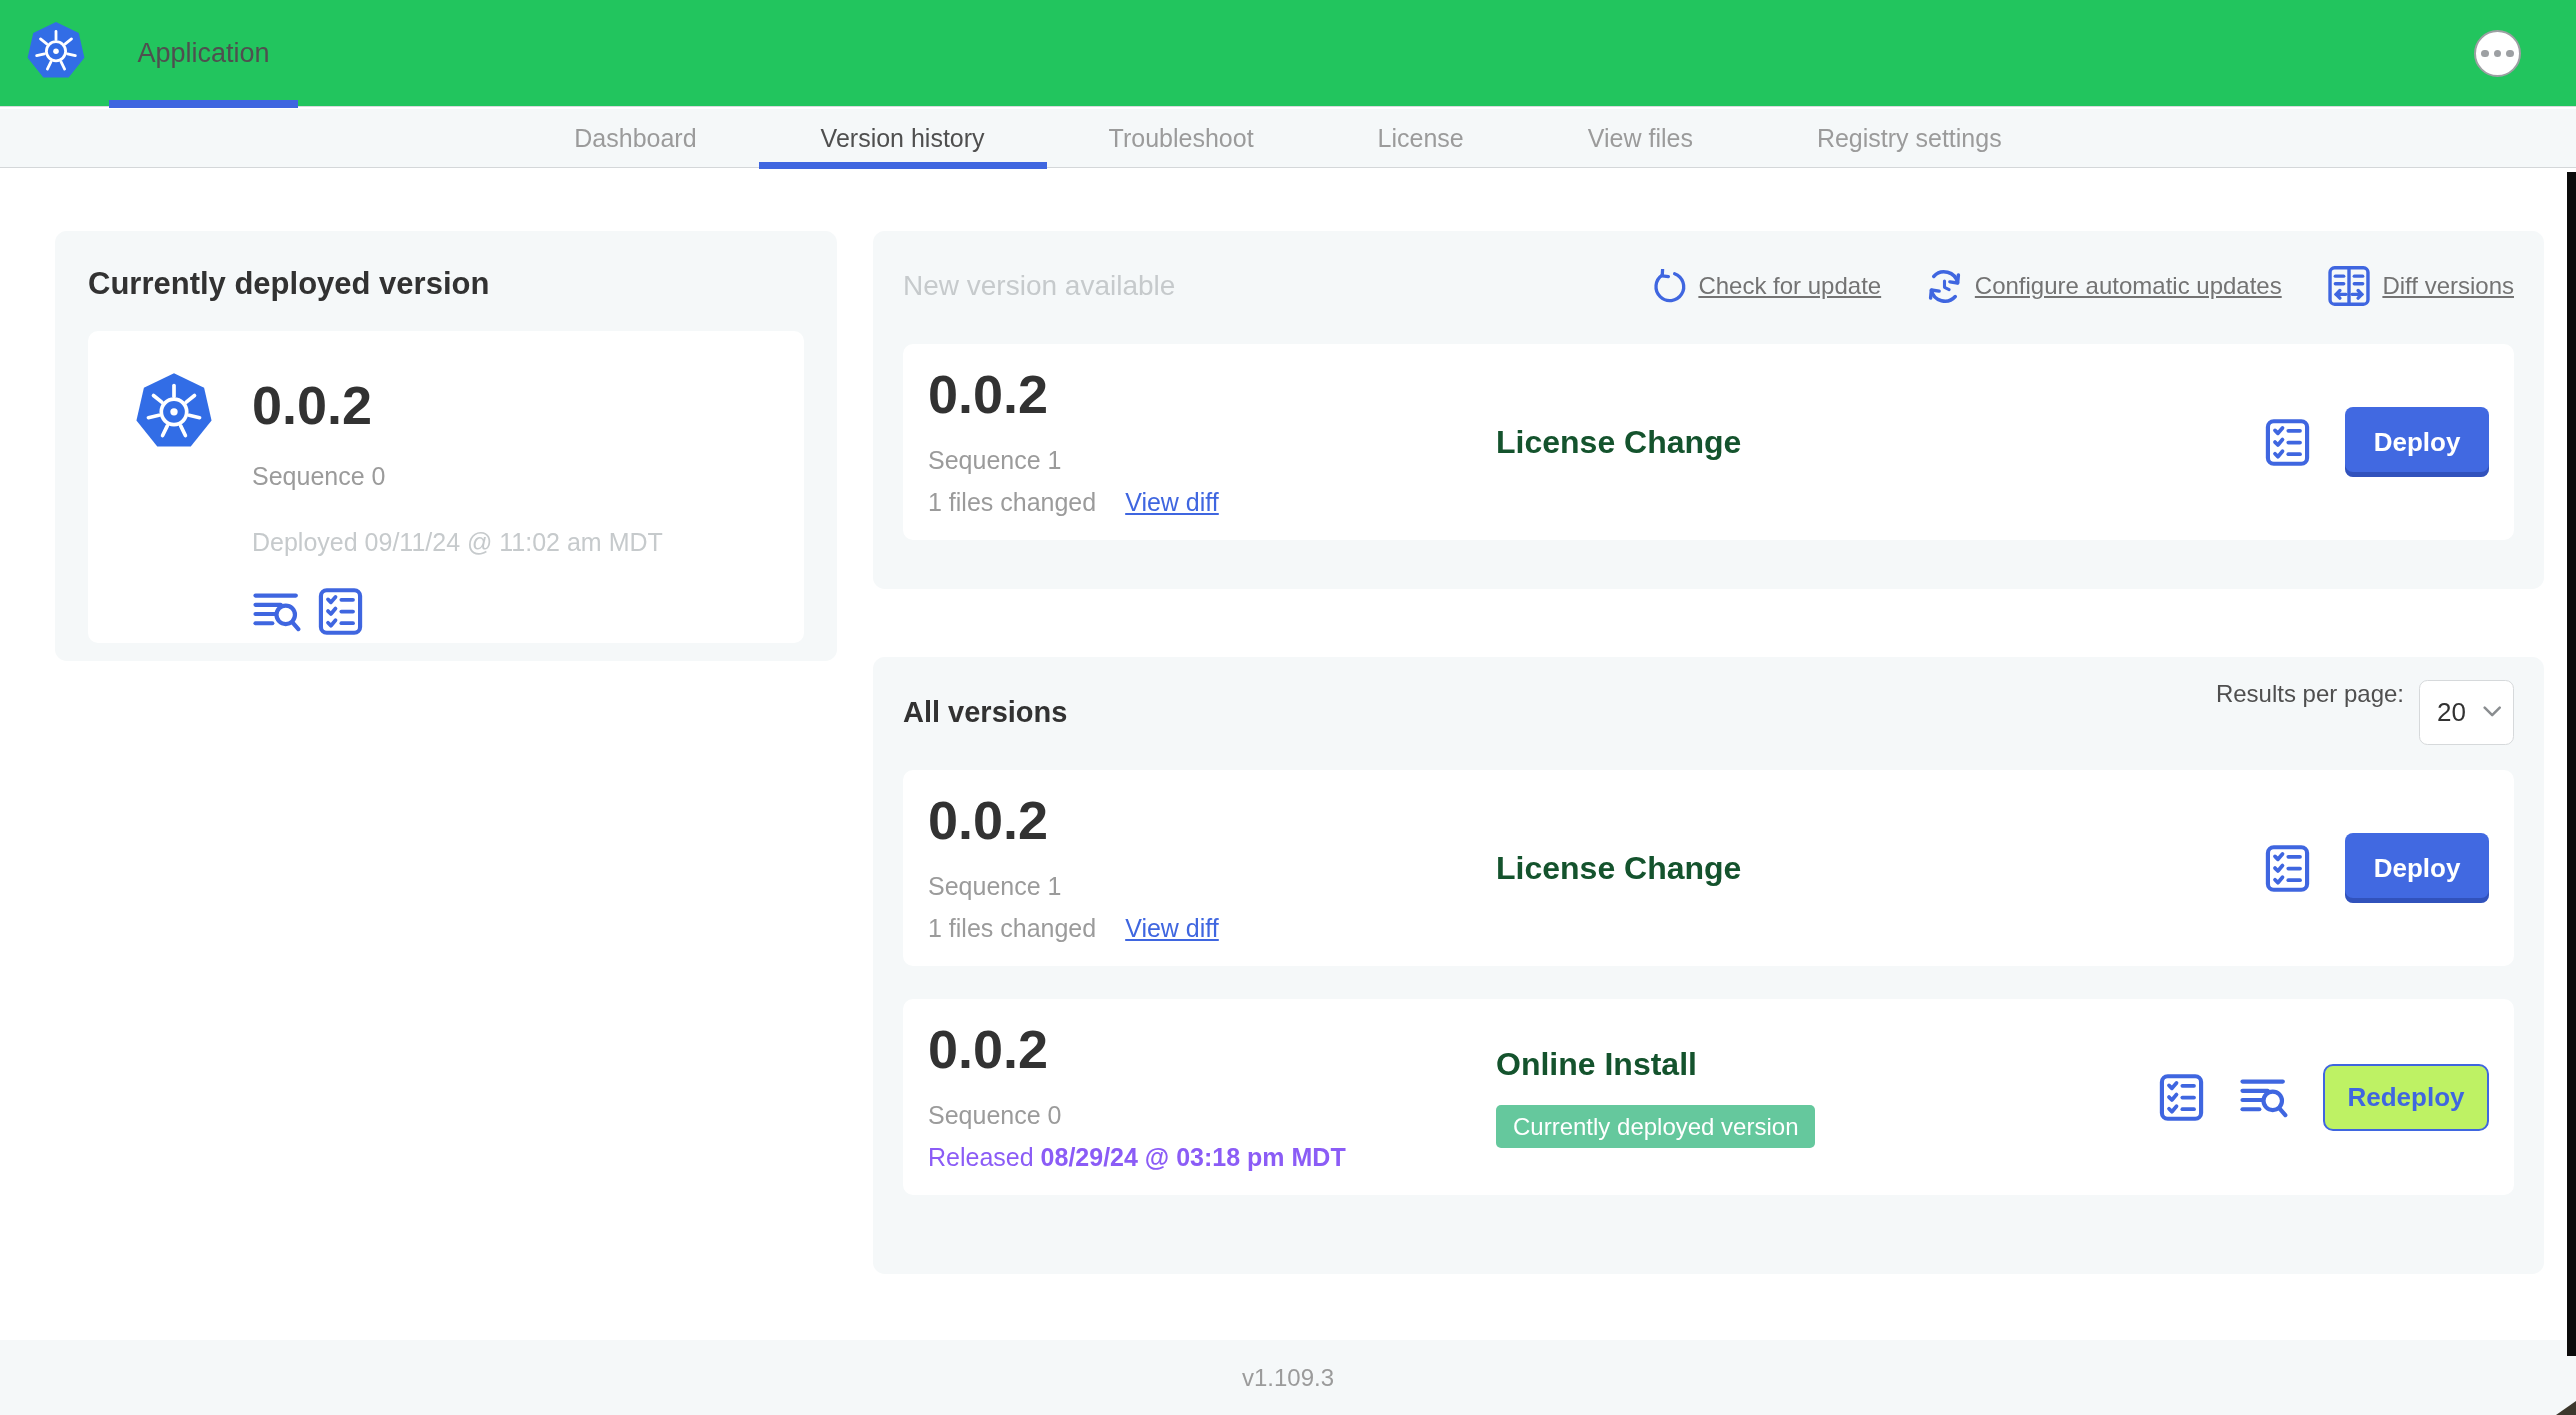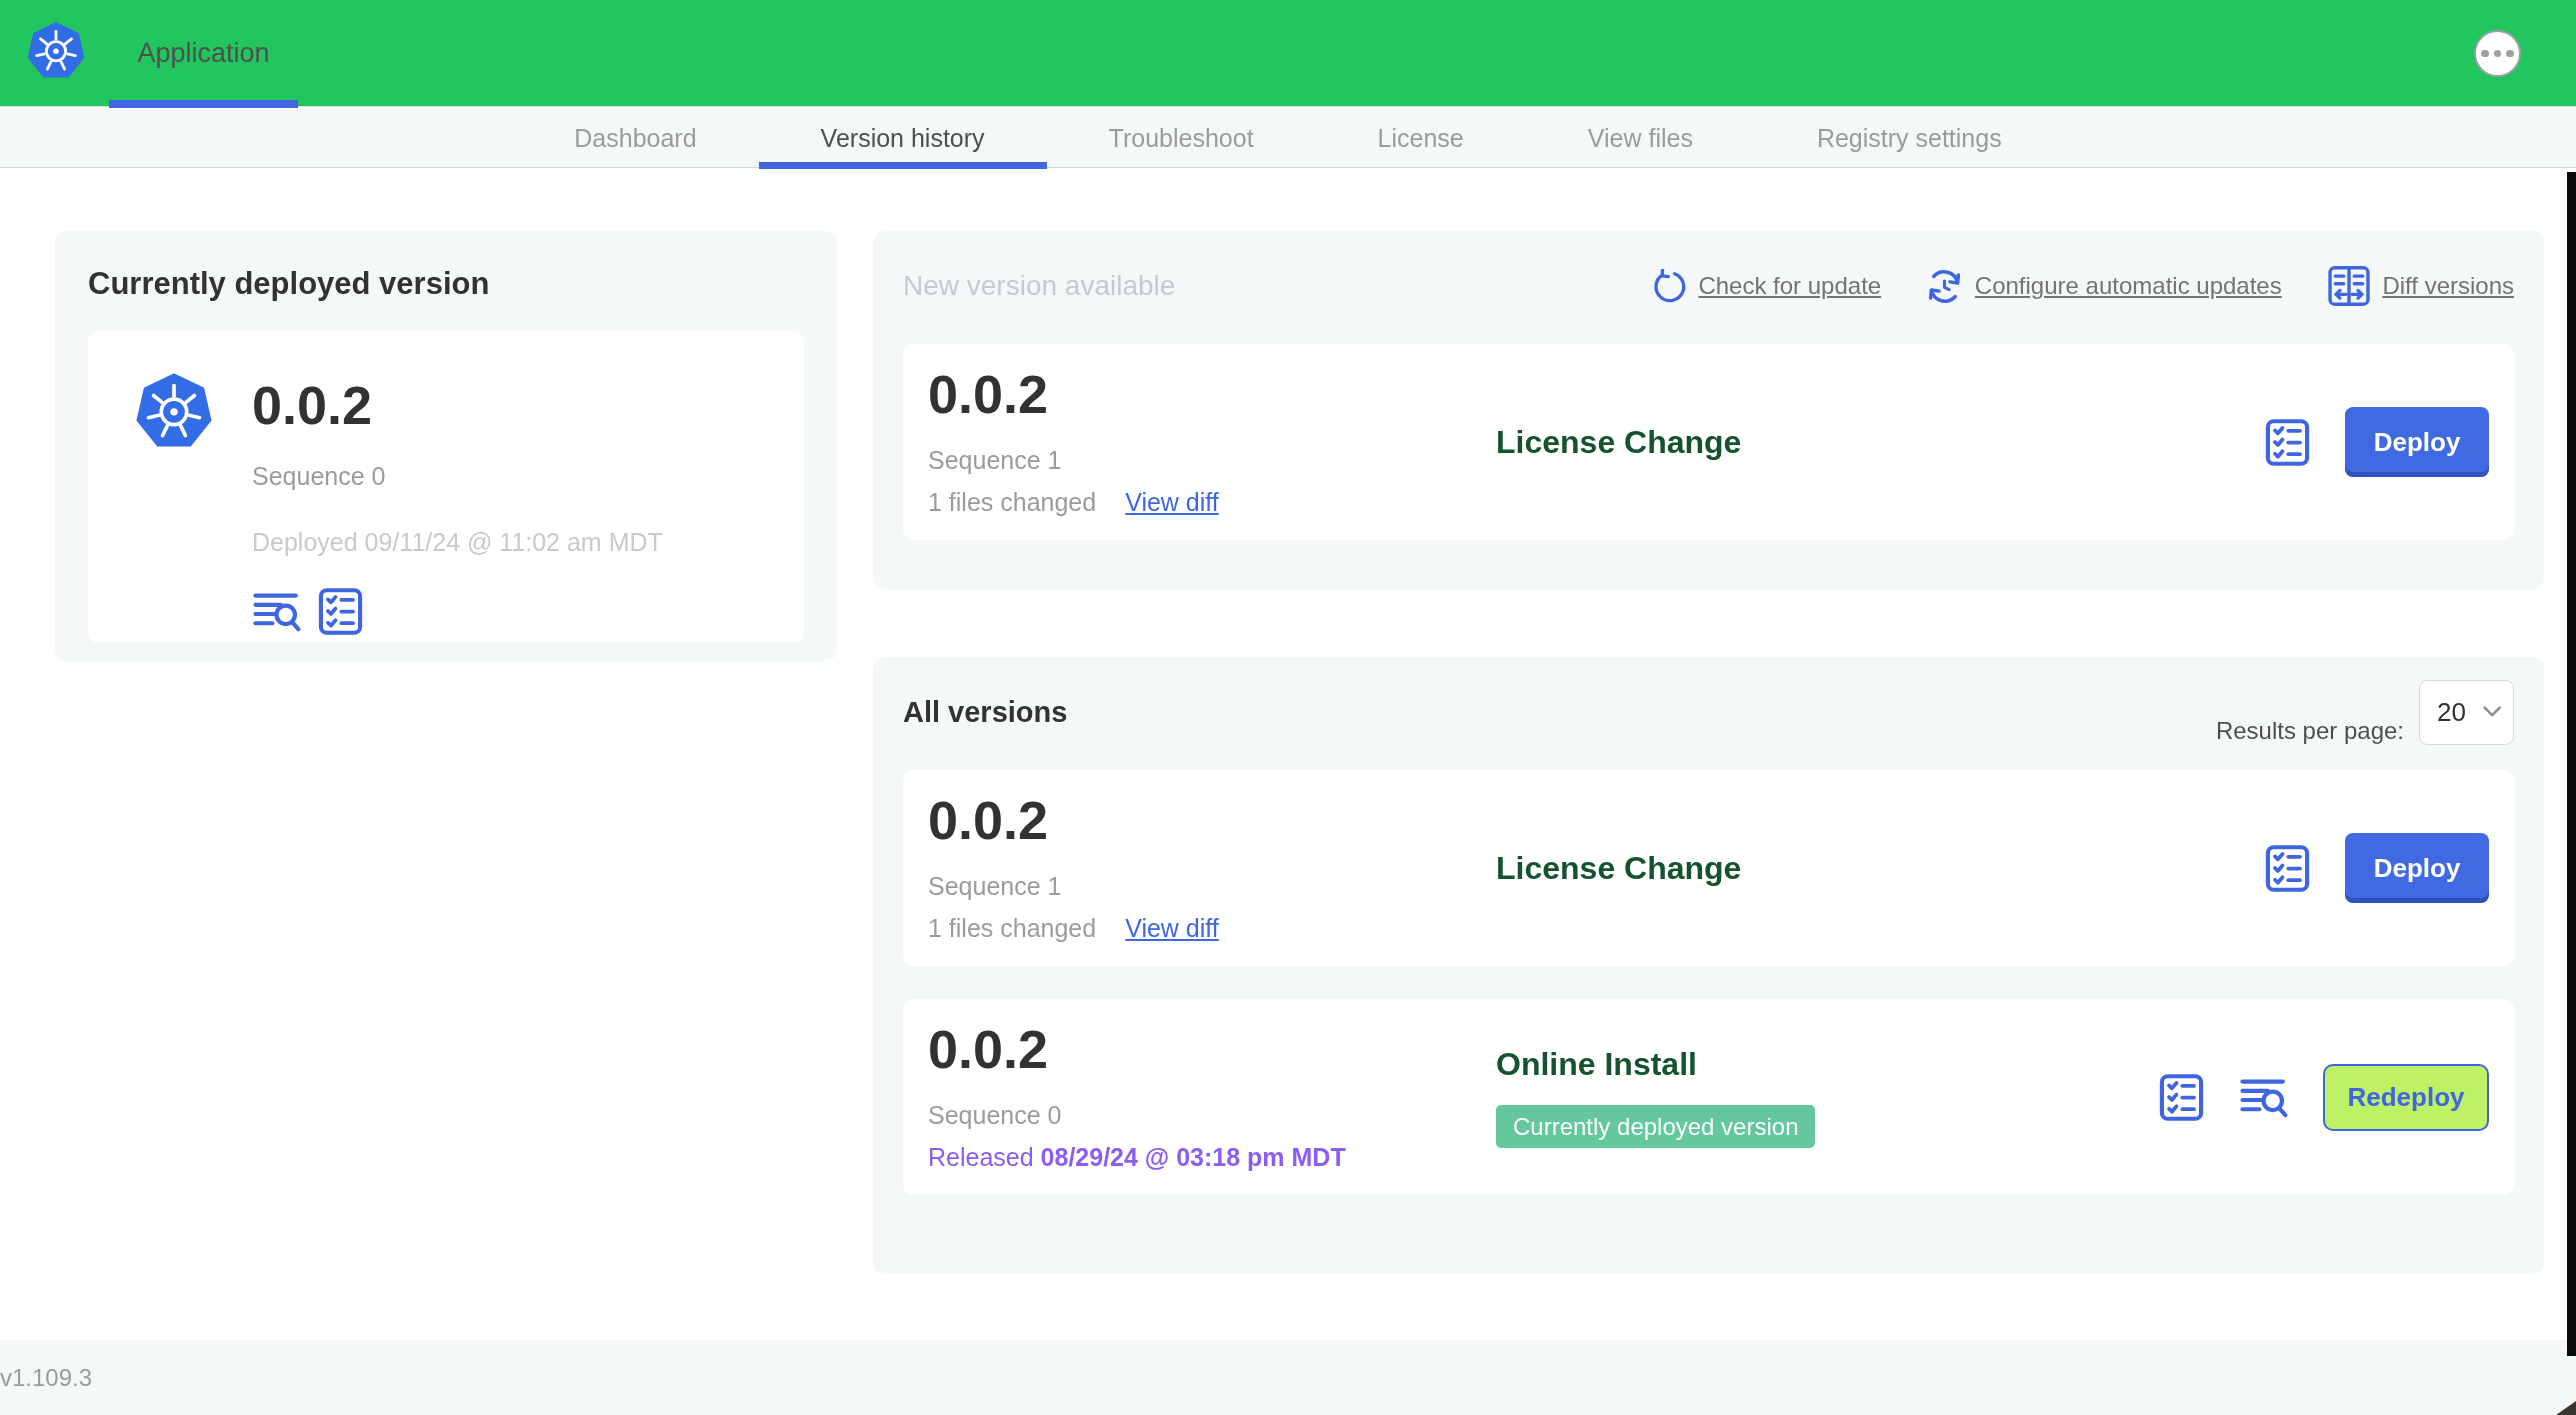--- a/index.html
+++ b/index.html
@@ -51,26 +51,26 @@
   .rel-type { font-size:32px; font-weight:600; color:#14532d; }
   .mid-stack .rel-type { display:block; }
   .badge { display:inline-block; margin-top:22px; background:#65c89d; color:#fff; font-size:24px; padding:7.5px 17px; border-radius:5px; }
   .released { font-size:25px; color:#8b5cf6; margin-top:13.4px; }
   .released b { font-weight:bold; }
   .right-group { display:flex; align-items:center; gap:35px; }
   .btn-primary { width:144px; height:70px; background:#4169e1; border:none; border-radius:8px; color:#fff; font-size:26px; font-weight:bold; font-family:inherit; cursor:pointer; box-shadow:inset 0 -5px 0 rgba(20,40,120,0.35); }
   .btn-outline { width:166px; height:67px; background:#bef264; border:2.5px solid #3f66e0; border-radius:10px; color:#3f66e0; font-size:26px; font-weight:bold; font-family:inherit; cursor:pointer; }
   .icon-btn { background:none; border:none; padding:0; cursor:pointer; line-height:0; }
   
-  .rpp { display:flex; align-items:flex-end; gap:15px; }
+  .rpp { display:flex; align-items:flex-start; gap:15px; }
   .rpp-label { font-size:24px; color:#4f4f4f; }
   .select { width:95px; height:65px; background:#fff; border:1.7px solid #d6d9db; border-radius:8.4px; display:flex; align-items:center; justify-content:space-between; padding:0 11.7px 0 17px; cursor:pointer; }
   .select span { font-size:26px; color:#323232; }
   
-  .footer { position:absolute; left:0; right:0; bottom:0; height:75px; background:#f5f8f9; display:flex; align-items:center; }
+  .footer { position:absolute; left:0; right:0; bottom:0; height:75px; background:#f5f8f9; display:flex; align-items:center; justify-content:center; }
   .footer span { font-size:24px; color:#9b9b9b; }
   
   .edge-strip { position:absolute; right:0; top:172px; width:9.2px; height:1184px; background:#0b0b0b; z-index:9; }
   .cursor-artifact { position:absolute; right:0; bottom:0; width:0; height:0; border-left:20px solid transparent; border-bottom:14.2px solid #3c372c; z-index:10; }
   svg { display:block; }
 </style>
 </head>
 <body>
 
 <div class="header">

